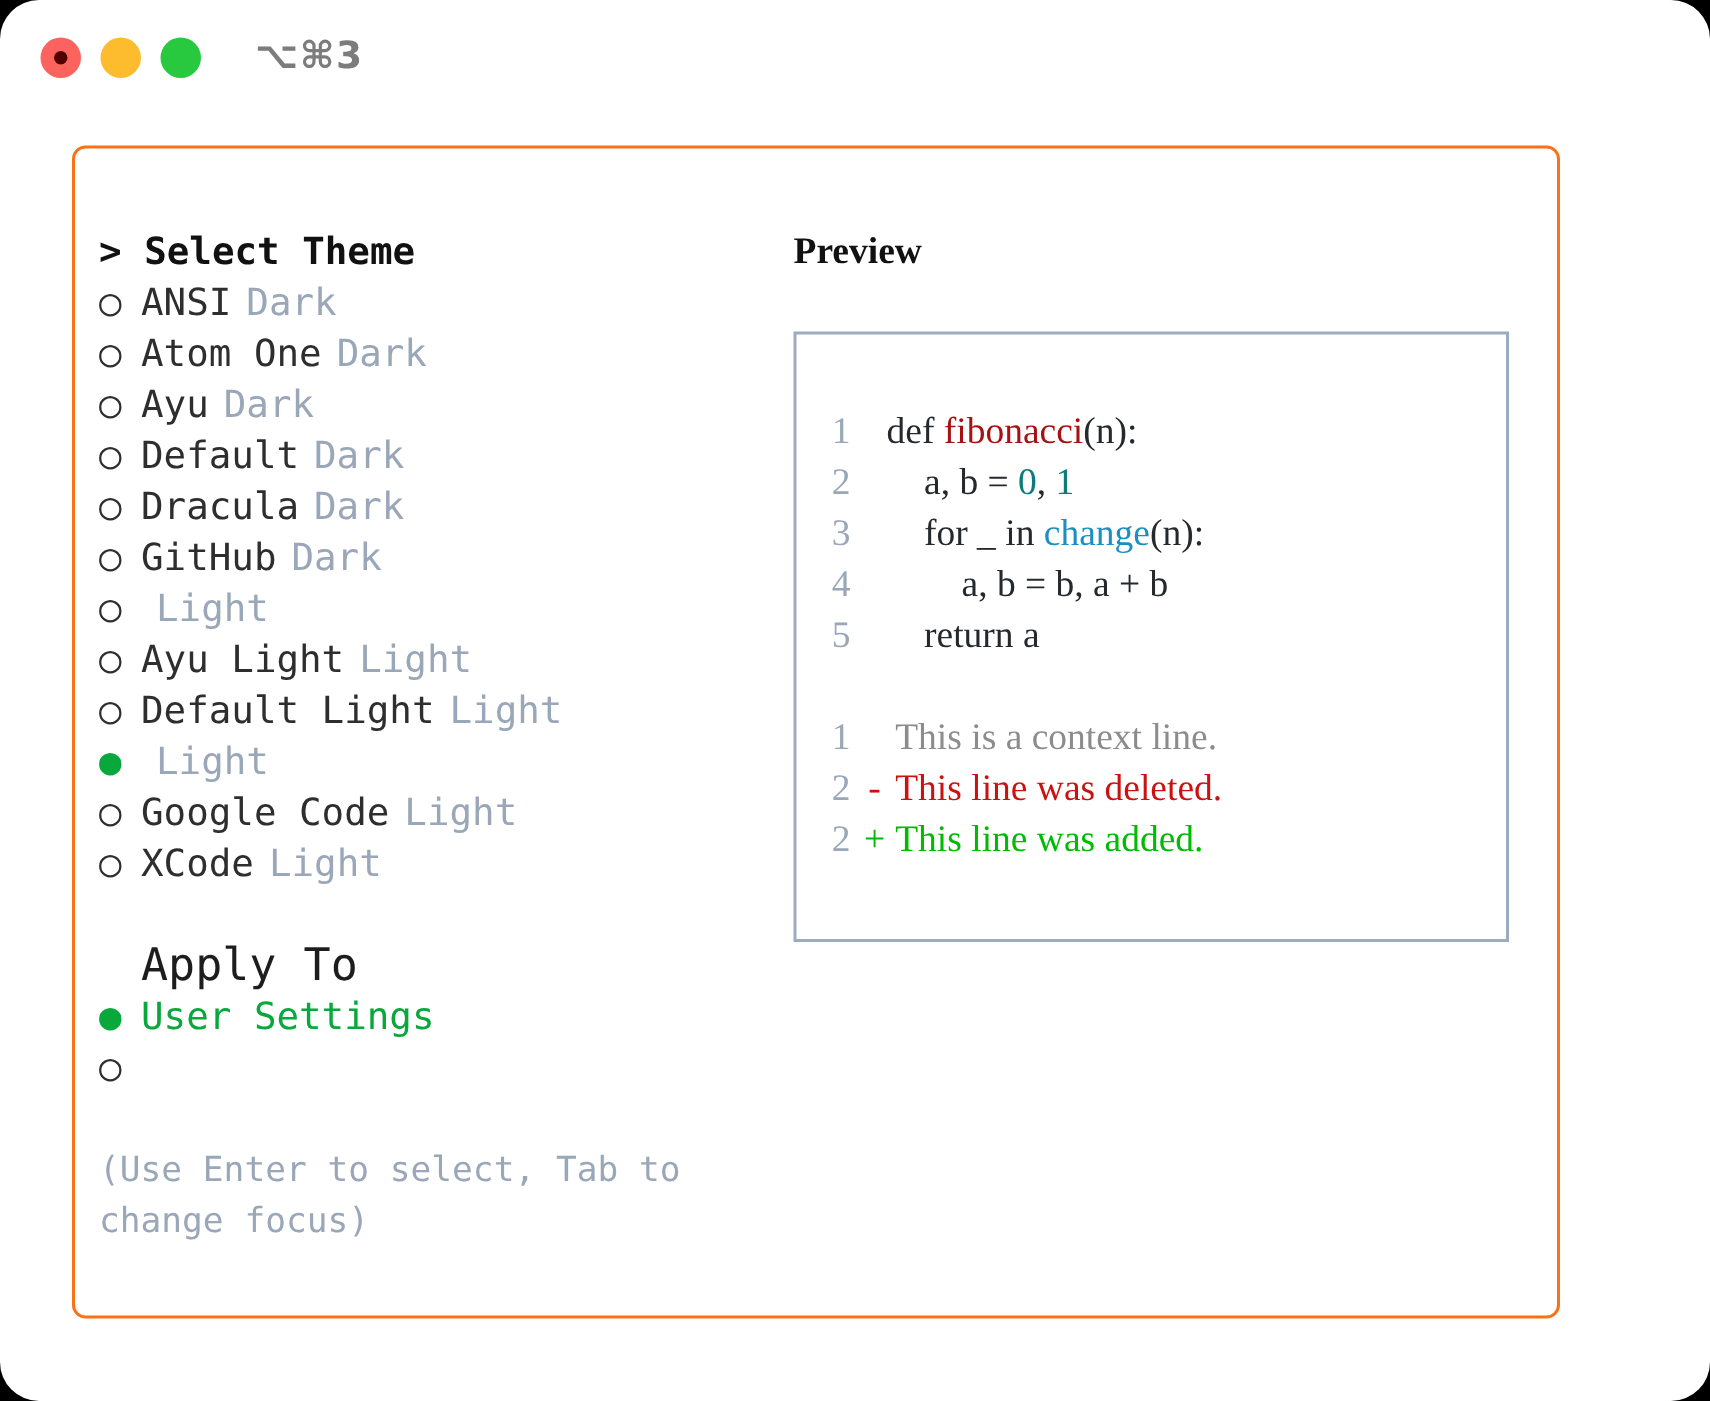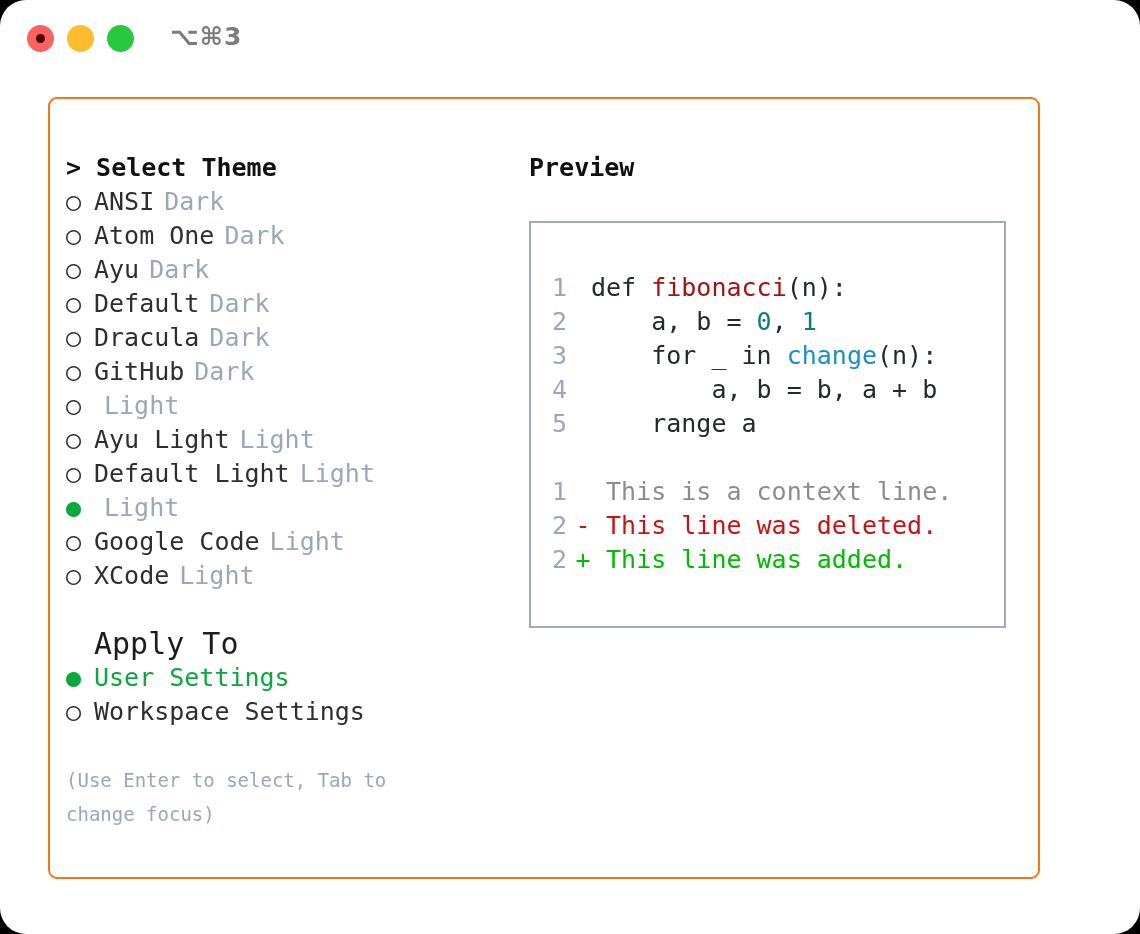--- a/index.html
+++ b/index.html
@@ -133,33 +133,34 @@
     font-size: 30px;
     color: #1d1d1d;
     line-height: 34px;
     height: 34px;
     padding-left: 28px;
     white-space: pre;
   }
 
   #hint {
     margin-top: 34px;
-    font-size: 19px;
+    font-size: 23px;
     color: #9aa7b8;
     line-height: 34px;
     width: 400px;
     white-space: pre-wrap;
   }
 
   
   #right-col {
     position: absolute;
     left: 479px;
     top: 52px;
     width: 500px;
+    font-family: Liberation Serif, serif;
   }
   #preview-title {
     font-size: 25px;
     font-weight: bold;
     color: #111111;
     line-height: 34px;
     white-space: pre;
   }
   #code-box {
     margin-top: 36px;
@@ -234,35 +235,35 @@
           <div class="opt-row"><span class="bullet on">●</span><span class="opt-tag">Light</span></div>
           <div class="opt-row"><span class="bullet">○</span><span class="opt-label">Google Code</span><span class="opt-tag">Light</span></div>
           <div class="opt-row"><span class="bullet">○</span><span class="opt-label">XCode</span><span class="opt-tag">Light</span></div>
         </div>
 
       <div class="section-gap"></div>
 
       <div class="plainhead">Apply To</div>
       <div id="apply-list">
           <div class="opt-row"><span class="bullet on">●</span><span class="opt-label sel">User Settings</span></div>
-          <div class="opt-row"><span class="bullet">○</span><span class="opt-label">Workspace Settings</span></div>
+          <div class="opt-row"><span class="bullet">○</span></div>
         </div>
 
       <div id="hint">(Use Enter to select, Tab to change focus)</div>
     </div>
 
     <div id="right-col">
       <div id="preview-title">Preview</div>
       <div id="code-box">
         <div id="code-lines">
             <div class="code-line"><span class="lineno">1</span><span class="marker"> </span><span class="codetext"><span class="tok-plain">def </span><span class="tok-fn">fibonacci</span><span class="tok-plain">(n):</span></span></div>
             <div class="code-line"><span class="lineno">2</span><span class="marker"> </span><span class="codetext"><span class="tok-plain">    a, b = </span><span class="tok-num">0</span><span class="tok-plain">, </span><span class="tok-num">1</span></span></div>
             <div class="code-line"><span class="lineno">3</span><span class="marker"> </span><span class="codetext"><span class="tok-plain">    for _ in </span><span class="tok-call">change</span><span class="tok-plain">(n):</span></span></div>
             <div class="code-line"><span class="lineno">4</span><span class="marker"> </span><span class="codetext"><span class="tok-plain">        a, b = b, a + b</span></span></div>
-            <div class="code-line"><span class="lineno">5</span><span class="marker"> </span><span class="codetext"><span class="tok-plain">    range a</span></span></div>
+            <div class="code-line"><span class="lineno">5</span><span class="marker"> </span><span class="codetext"><span class="tok-plain">    return a</span></span></div>
           </div>
         <div class="blank-line"></div>
         <div id="diff-lines">
             <div class="code-line"><span class="lineno">1</span><span class="marker diff-ctx"> </span><span class="diff-ctx"> This is a context line.</span></div>
             <div class="code-line"><span class="lineno">2</span><span class="marker diff-del">-</span><span class="diff-del"> This line was deleted.</span></div>
             <div class="code-line"><span class="lineno">2</span><span class="marker diff-add">+</span><span class="diff-add"> This line was added.</span></div>
           </div>
       </div>
     </div>
 

